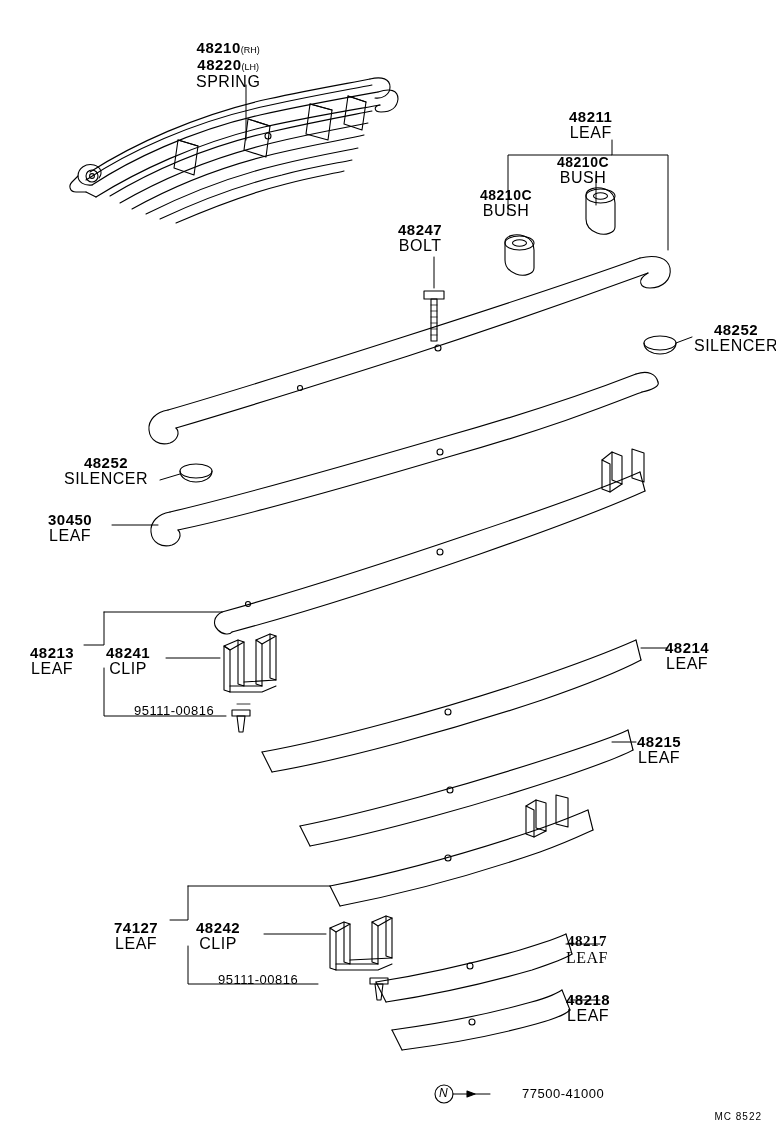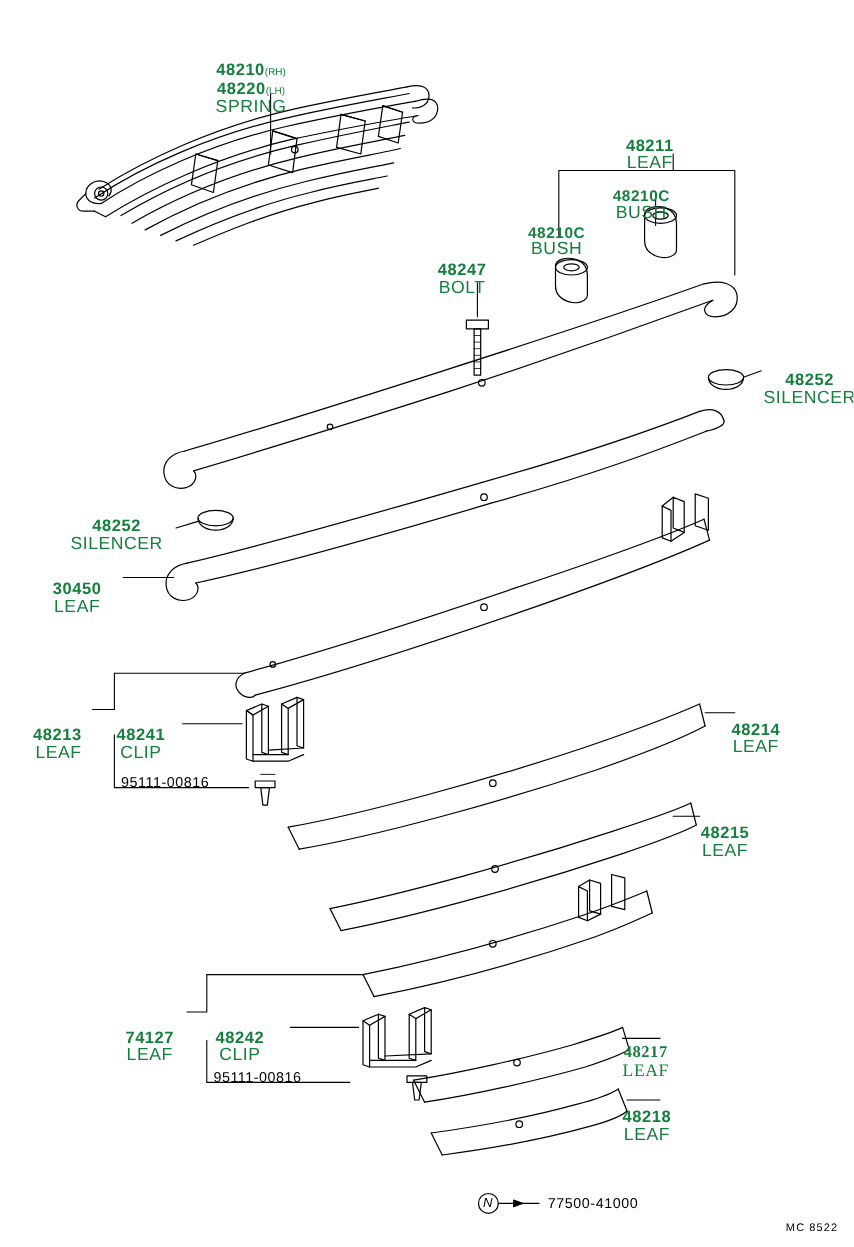--- a/index.html
+++ b/index.html
@@ -20,22 +20,21 @@
     position: absolute;
     left: 0;
     top: 0;
     width: 776px;
     height: 1134px;
   }
   .lbl {
     position: absolute;
     white-space: nowrap;
     line-height: 1.05;
-    color: #15803d;
-    margin-top: 16px;
+    color: #000000;
   }
   .lbl .num {
     font-size: 15px;
     font-weight: bold;
     letter-spacing: 0.5px;
   }
   .lbl .num.small {
     font-size: 14px;
     font-weight: bold;
   }
@@ -46,20 +45,21 @@
   .lbl .inline {
     font-size: 9px;
     letter-spacing: 0px;
   }
   .center { text-align: center; }
   .code {
     position: absolute;
     font-size: 13px;
     letter-spacing: 0.5px;
     white-space: nowrap;
+    margin-left: 24px;
   }
   .corner {
     position: absolute;
     right: 14px;
     bottom: 12px;
     font-size: 10px;
     letter-spacing: 1px;
   }
   .nmark {
     position: absolute;
@@ -303,21 +303,21 @@
   <div class="lbl center" style="left:64px; top:455px;">
     <div class="num">48252</div>
     <div class="sub">SILENCER</div>
   </div>
 
   <div class="lbl center" style="left:48px; top:512px;">
     <div class="num">30450</div>
     <div class="sub">LEAF</div>
   </div>
 
-  <div class="lbl center" style="left:30px; top:645px;text-align:right;">
+  <div class="lbl center" style="left:30px; top:645px;">
     <div class="num">48213</div>
     <div class="sub">LEAF</div>
   </div>
 
   <div class="lbl center" style="left:106px; top:645px;">
     <div class="num">48241</div>
     <div class="sub">CLIP</div>
   </div>
 
   <div class="code" style="left:110px; top:703px;">95111-00816</div>

